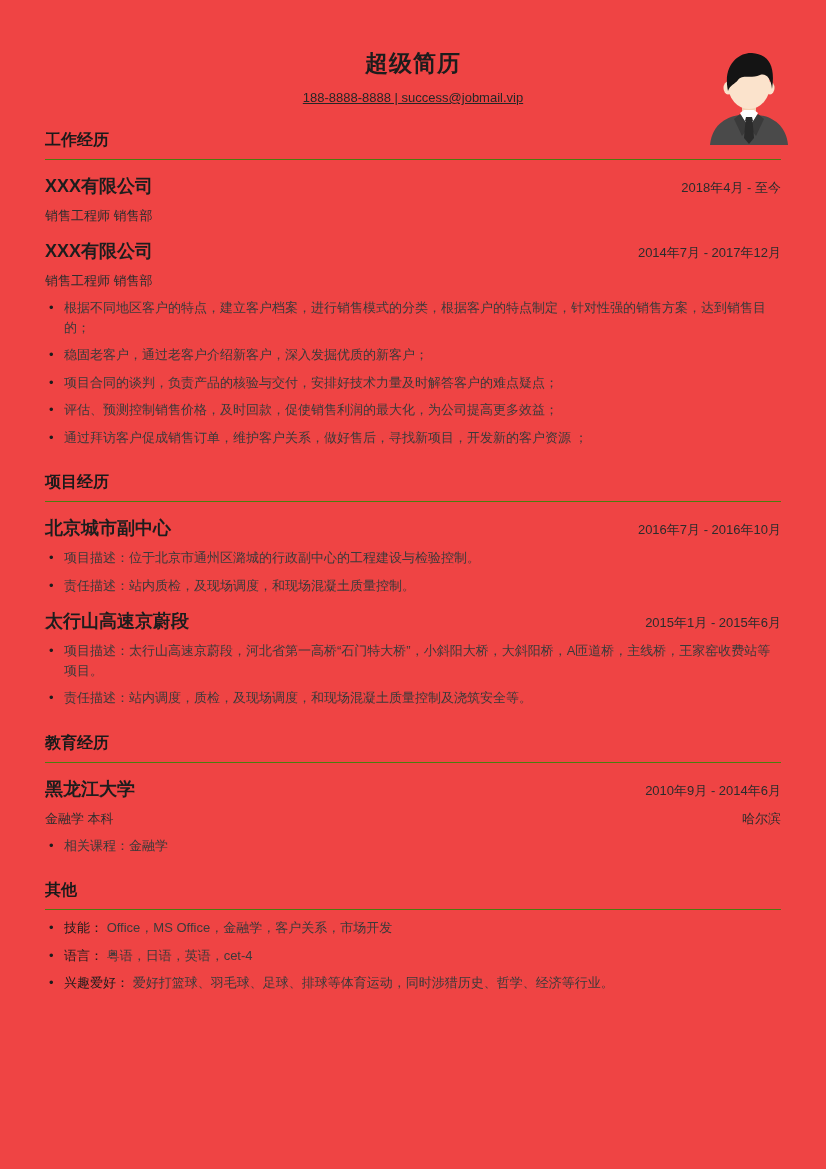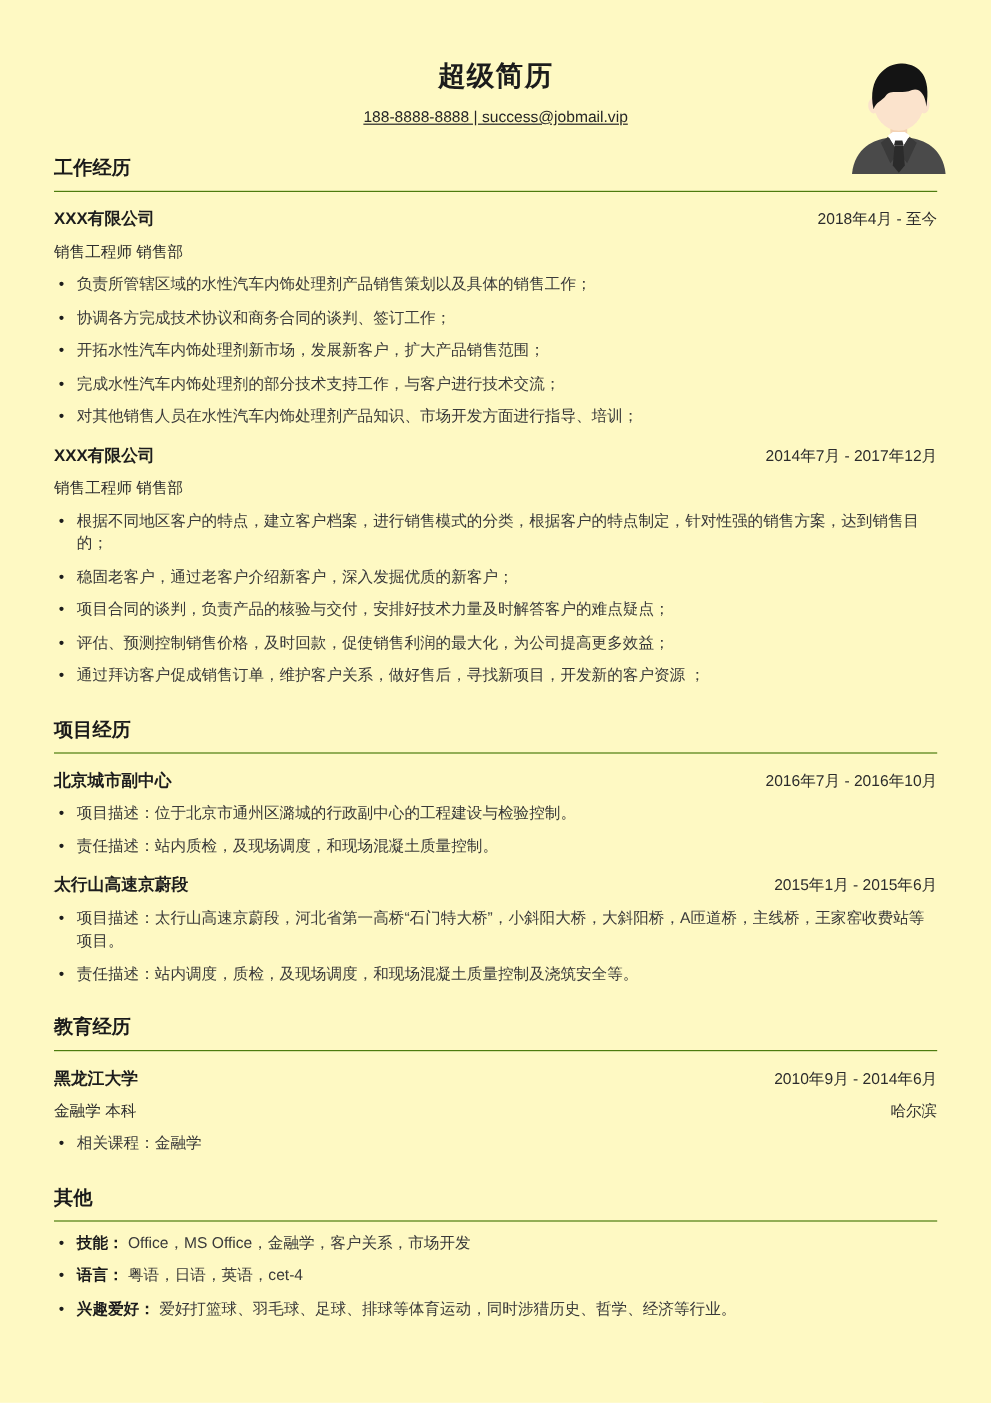--- a/index.html
+++ b/index.html
@@ -13,21 +13,21 @@
     overflow: hidden;
     font-family: "Liberation Sans", "DejaVu Sans", sans-serif;
     color: #383838;
   }
   .page {
     position: relative;
     box-sizing: border-box;
     width: 826px;
     height: 1169px;
     padding: 48px 45px 18px 45px;
-    background: #fef9c3;
+    background: #ef4444;
   }
   
   .resume-header { text-align: center; }
   h1.title {
     margin: 0;
     font-size: 23px;
     font-weight: bold;
     color: #1c1c1c;
     letter-spacing: 1px;
   }
@@ -54,21 +54,21 @@
     border-bottom: 1px solid #4d7c0f;
   }
   .entry-head {
     display: flex;
     justify-content: space-between;
     align-items: baseline;
     margin-top: 14px;
   }
   .entry-head.sub-row { margin-top: 9px; }
   .entry-title {
-    font-size: 14px;
+    font-size: 18px;
     font-weight: bold;
     color: #1d1d1d;
   }
   .entry-date {
     font-size: 13px;
     color: #2c2c2c;
     white-space: nowrap;
   }
   .entry-sub {
     margin-top: 9px;
@@ -89,21 +89,21 @@
     color: #3a3a3a;
   }
   ul.bullets li::before {
     content: "\2022";
     position: absolute;
     left: 4px;
     top: 0;
     color: #1c1c1c;
   }
   ul.bullets li strong {
-    font-weight: bold;
+    font-weight: normal;
     color: #1c1c1c;
   }
 </style>
 </head>
 <body>
 
 <div class="page">
 
   <header class="resume-header">
     <h1 class="title">超级简历</h1>
@@ -136,27 +136,20 @@
 
   <section>
     <h2 class="sec-heading">工作经历</h2>
     <div id="work-jobs">
         <div class="entry">
           <div class="entry-head">
             <span class="entry-title">XXX有限公司</span>
             <span class="entry-date">2018年4月 - 至今</span>
           </div>
           <div class="entry-sub">销售工程师 销售部</div>
-          <ul class="bullets">
-            <li>负责所管辖区域的水性汽车内饰处理剂产品销售策划以及具体的销售工作；</li>
-            <li>协调各方完成技术协议和商务合同的谈判、签订工作；</li>
-            <li>开拓水性汽车内饰处理剂新市场，发展新客户，扩大产品销售范围；</li>
-            <li>完成水性汽车内饰处理剂的部分技术支持工作，与客户进行技术交流；</li>
-            <li>对其他销售人员在水性汽车内饰处理剂产品知识、市场开发方面进行指导、培训；</li>
-          </ul>
         </div>
         <div class="entry">
           <div class="entry-head">
             <span class="entry-title">XXX有限公司</span>
             <span class="entry-date">2014年7月 - 2017年12月</span>
           </div>
           <div class="entry-sub">销售工程师 销售部</div>
           <ul class="bullets">
             <li>根据不同地区客户的特点，建立客户档案，进行销售模式的分类，根据客户的特点制定，针对性强的销售方案，达到销售目的；</li>
             <li>稳固老客户，通过老客户介绍新客户，深入发掘优质的新客户；</li>

